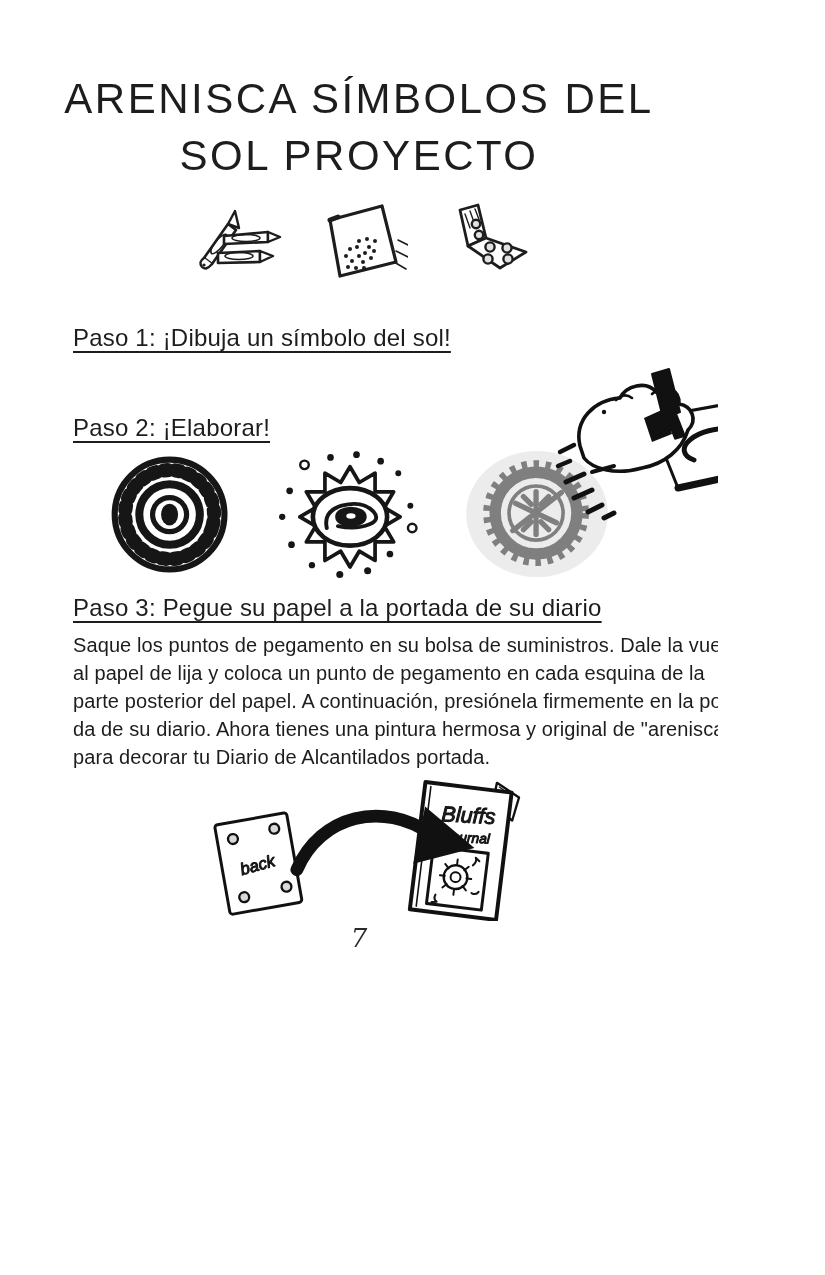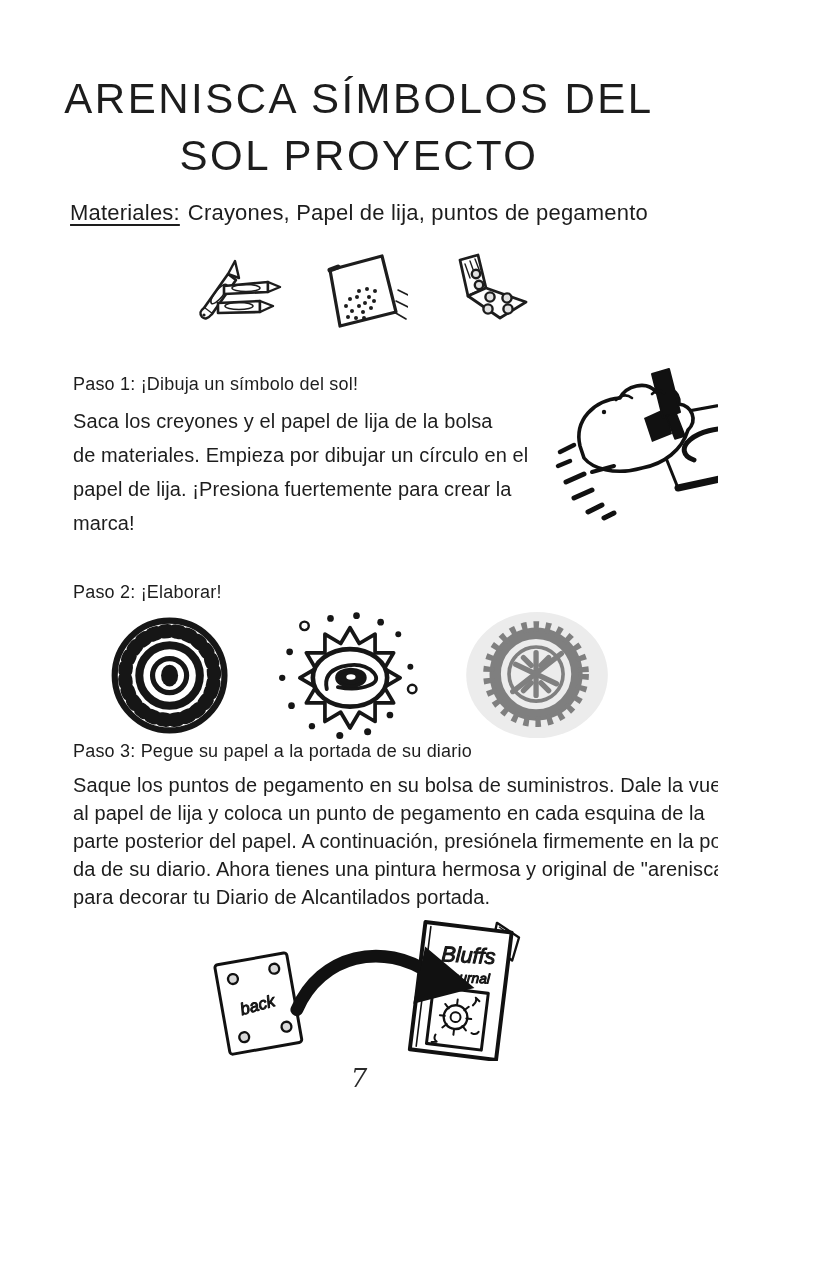--- a/index.html
+++ b/index.html
@@ -10,43 +10,42 @@
   .title{
     margin:70px 40px 0; text-align:center;
     font-size:42px; line-height:57px; letter-spacing:2.5px; font-weight:400;
     white-space:pre-line;
   }
   .materials{ text-align:center; margin-top:16px; font-size:22px; letter-spacing:.2px; }
   .materials .label{ text-decoration:underline; text-underline-offset:4px; margin-right:8px; }
   .icons-row{ display:flex; justify-content:center; align-items:center; gap:24px; margin-top:14px; height:96px; }
   .step{ margin-left:73px; margin-right:20px; position:relative; }
   .step1{ margin-top:30px; }
-  .step2{ margin-top:42px; }
-  .step3{ }
-  .step-heading{ font-size:18px; text-underline-offset:5px; letter-spacing:.2px; }
+  .step2{ margin-top:62px; }
+  .step3{ margin-top:14px; }
+  .step-heading{ font-size:24px; text-decoration:underline; text-underline-offset:5px; letter-spacing:.2px; }
   .step-body{ margin-top:9px; font-size:20px; line-height:34px; white-space:pre; letter-spacing:.1px; }
   .step3 .step-body{ line-height:28px; }
   .hand-illu{ position:absolute; left:552px; top:360px; }
   .suns-row{ display:flex; justify-content:center; align-items:center; gap:36px; margin-top:12px; height:126px; }
   .final-illu{ display:flex; justify-content:center; margin-top:2px; }
   .page-number{
     text-align:center; margin-top:2px;
     font-family:"DejaVu Serif", serif; font-style:italic; font-size:26px; color:#2a2a2a;
   }
   svg text{ font-family:"Liberation Sans", sans-serif; fill:#1d1d1d; }
 </style>
 </head>
 <body>
 
 <div class="page">
 
   <h1 class="title">ARENISCA SÍMBOLOS DEL
 SOL PROYECTO</h1>
 
-  <p class="materials"><span class="label">Materiales:</span><span>Crayones, Papel de lija, puntos de pegamento</span></p>
 
   <div class="icons-row">
 
     <span>
       <svg width="100" height="92" viewBox="0 0 100 92" fill="none" stroke="#1d1d1d" stroke-linejoin="round" stroke-linecap="round">
         <polygon points="16,60 40,26 48,32 24,66" stroke-width="2.6" fill="#fff"></polygon>
         <polygon points="40,26 47,13 51,30" stroke-width="2.4" fill="#fff"></polygon>
         <ellipse cx="31" cy="46" rx="12" ry="4" stroke-width="1.6" transform="rotate(-51 31 46)"></ellipse>
         <path d="M16,60 q-6,4 -2,9 q4,4 10,-3" stroke-width="2.4" fill="#fff"></path>
         <circle cx="16" cy="67" r="1.6" fill="#1d1d1d" stroke="none"></circle>
@@ -97,24 +96,20 @@
             <circle cx="76" cy="57" r="4.6"></circle>
           <circle cx="44" cy="22" r="4.2"></circle>
             <circle cx="47" cy="33" r="4.2"></circle>
         </g>
       </svg>
     </span>
   </div>
 
   <section class="step step1">
     <div class="step-heading">Paso 1: ¡Dibuja un símbolo del sol!</div>
-    <div class="step-body">Saca los creyones y el papel de lija de la bolsa
-de materiales. Empieza por dibujar un círculo en el
-papel de lija. ¡Presiona fuertemente para crear la
-marca!</div>
   </section>
 
   <span class="hand-illu">
     <svg width="242" height="176" viewBox="0 0 242 176" fill="none" stroke="#111" stroke-linejoin="round" stroke-linecap="round">
       <polygon points="98,58 208,38 238,102 126,128" stroke-width="3" fill="#fff"></polygon>
       <path d="M208,38 L238,102" stroke-width="6"></path>
       <path d="M126,128 L186,115" stroke-width="7"></path>
       <path d="M170,52 q6,-6 10,0 q4,-5 8,1" stroke-width="1.3" stroke="#bbb"></path>
       <path d="M142,100 A33,16 -10 1 1 196,86" stroke-width="5"></path>
       <path d="M28,86 C22,60 42,40 68,38 C74,26 94,20 104,32 C114,24 128,30 127,44 C140,46 146,60 136,70 C130,90 112,104 90,108 C62,116 40,108 32,98 Z" stroke-width="3.6" fill="#fff"></path>

